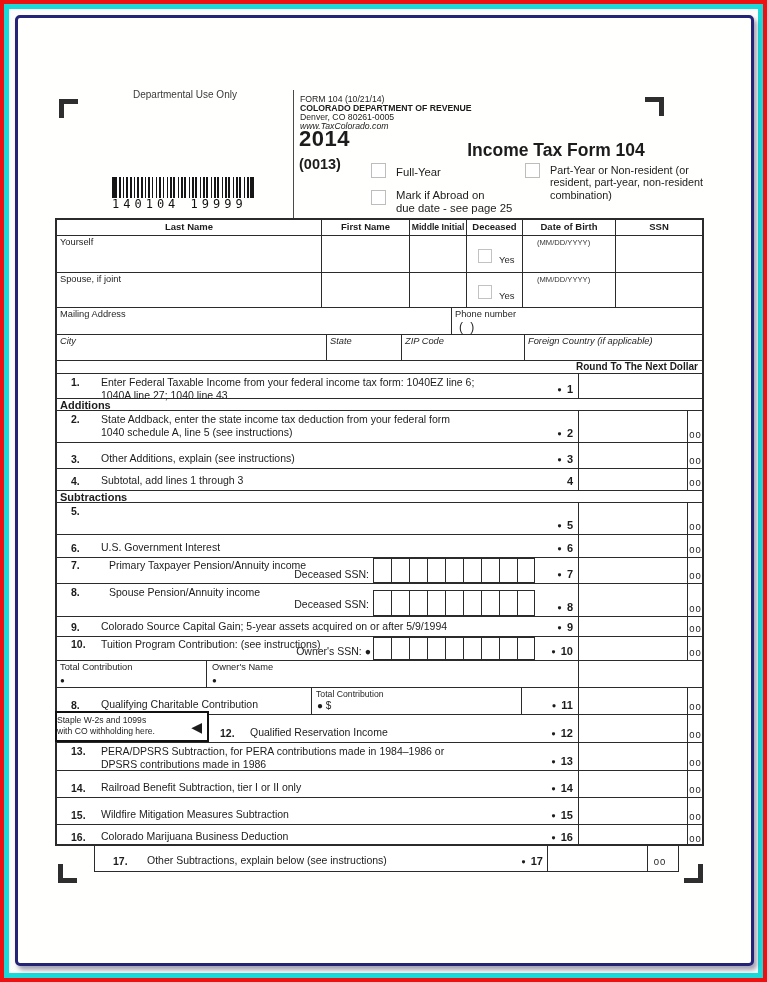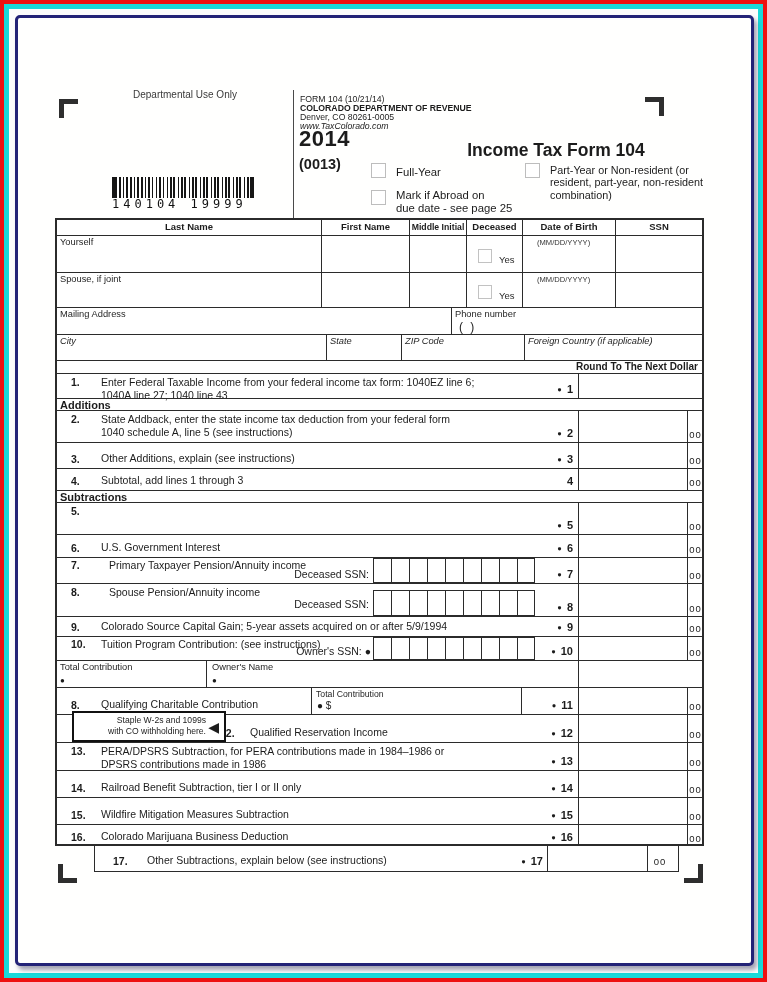--- a/index.html
+++ b/index.html
@@ -56,22 +56,22 @@
   .cents{position:absolute;left:630px;width:17px;bottom:2px;text-align:center;font-size:9.5px;letter-spacing:1px;}
   .amt{position:absolute;left:522px;right:16px;top:0;bottom:0;cursor:text;}
   .sublab{position:absolute;font-size:10.5px;text-align:right;white-space:nowrap;}
   .ssn{position:absolute;width:162px;border:1px solid #2b2b2b;background-color:#fff;
        background-image:repeating-linear-gradient(90deg,transparent 0,transparent 17px,#2b2b2b 17px,#2b2b2b 18px);cursor:text;}
   .tcbullet{position:absolute;font-size:8px;}
   .l11box{position:absolute;left:254px;width:211px;top:0;bottom:0;border-left:1px solid #2b2b2b;border-right:1px solid #2b2b2b;}
   .smalllab{position:absolute;left:4px;top:1px;font-size:8.7px;color:#262626;}
   .dollar{position:absolute;left:5px;bottom:3px;font-size:10px;}
   
-  .staple{position:absolute;left:72px;top:711px;width:154px;height:31px;background:#fff;border:2.5px solid #111;
-          font-size:8.6px;line-height:1.25;text-align:right;padding-top:2px;padding-right:18px;z-index:5;}
+  .staple{position:absolute;left:55px;top:711px;width:154px;height:31px;background:#fff;border:2.5px solid #111;
+          font-size:8.6px;line-height:1.25;text-align:left;padding-top:2px;padding-right:18px;z-index:5;}
   .staple .arrow{position:absolute;right:5px;top:6px;font-size:14px;}
   
   .box17{position:absolute;left:94px;top:845px;width:585px;height:27px;border:1.5px solid #2b2b2b;background:#fff;}
   .box17 .lnum{left:18px;bottom:4px;}
   .box17 .ldesc{left:52px;bottom:4px;width:300px;}
   .box17 .lref{left:350px;width:98px;bottom:4px;}
   .box17 .av{left:452px;top:0;}
   .box17 .cv{left:552px;top:0;}
   .box17 .cents{left:552px;width:26px;bottom:4px;}
   .box17 .amt{left:453px;right:34px;}

